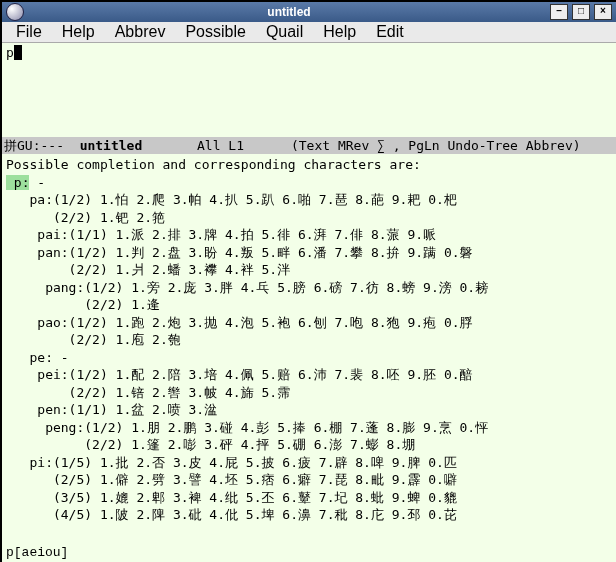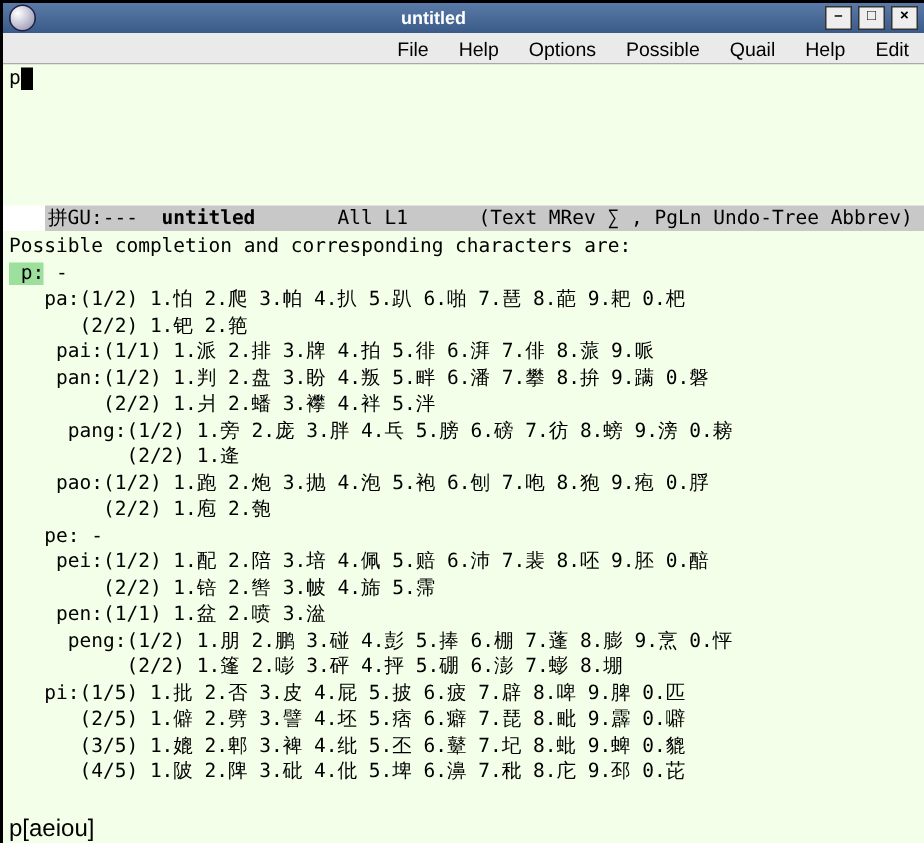--- a/index.html
+++ b/index.html
@@ -59,23 +59,22 @@
     font-weight: bold;
     cursor: default;
   }
   .menubar {
     height: 20px;
     background: #eaeaea;
     border-bottom: 1px solid #aaa;
     display: flex;
     align-items: center;
     font-family: sans-serif;
-    font-size: 13px;
+    font-size: 16px;
     padding-left: 4px;
-    justify-content: flex-end;
   }
   .menubar span {
     padding: 0 10px;
     color: #000;
   }
   .buffer {
     background: #f3ffe8;
     color: #000;
     padding: 2px 4px;
     white-space: pre;
@@ -96,38 +95,37 @@
   .modeline {
     background: #c8c8c8;
     color: #000;
     height: 17px;
     line-height: 17px;
     font-family: monospace;
     font-size: 13px;
     white-space: pre;
     padding: 0 2px;
     overflow: hidden;
-    margin-left: 28px;
   }
   .modeline .bold { font-weight: bold; }
   .buffer-bottom {
     flex: 1;
     line-height: 17.5px;
   }
   .hl {
     background: #9de09d;
   }
   .minibuffer {
     background: #f3ffe8;
     color: #000;
     height: 18px;
     line-height: 18px;
     padding: 0 4px;
-    font-family: Liberation Sans, sans-serif;
-    font-size: 16px;
+    font-family: Liberation Mono, monospace;
+    font-size: 13px;
     white-space: pre;
   }
 </style>
 </head>
 <body>
 
 <div class="window">
 
   <div class="titlebar">
     <div class="app-icon"></div>
@@ -135,21 +133,21 @@
     <div class="win-btns">
       <div class="win-btn">–</div>
       <div class="win-btn">□</div>
       <div class="win-btn">×</div>
     </div>
   </div>
 
   <div class="menubar">
     <span>File</span>
     <span>Help</span>
-    <span>Options</span>
+    <span>Abbrev</span>
     <span>Possible</span>
     <span>Quail</span>
     <span>Help</span>
     <span>Edit</span>
   </div>
 
   <div class="buffer buffer-top"><span>p</span><span class="cursor"></span></div>
 
   <div class="modeline"><span>拼GU:---  </span><span class="bold">untitled</span><span>       All L1      (Text MRev ∑ , PgLn Undo-Tree Abbrev)</span></div>
 

